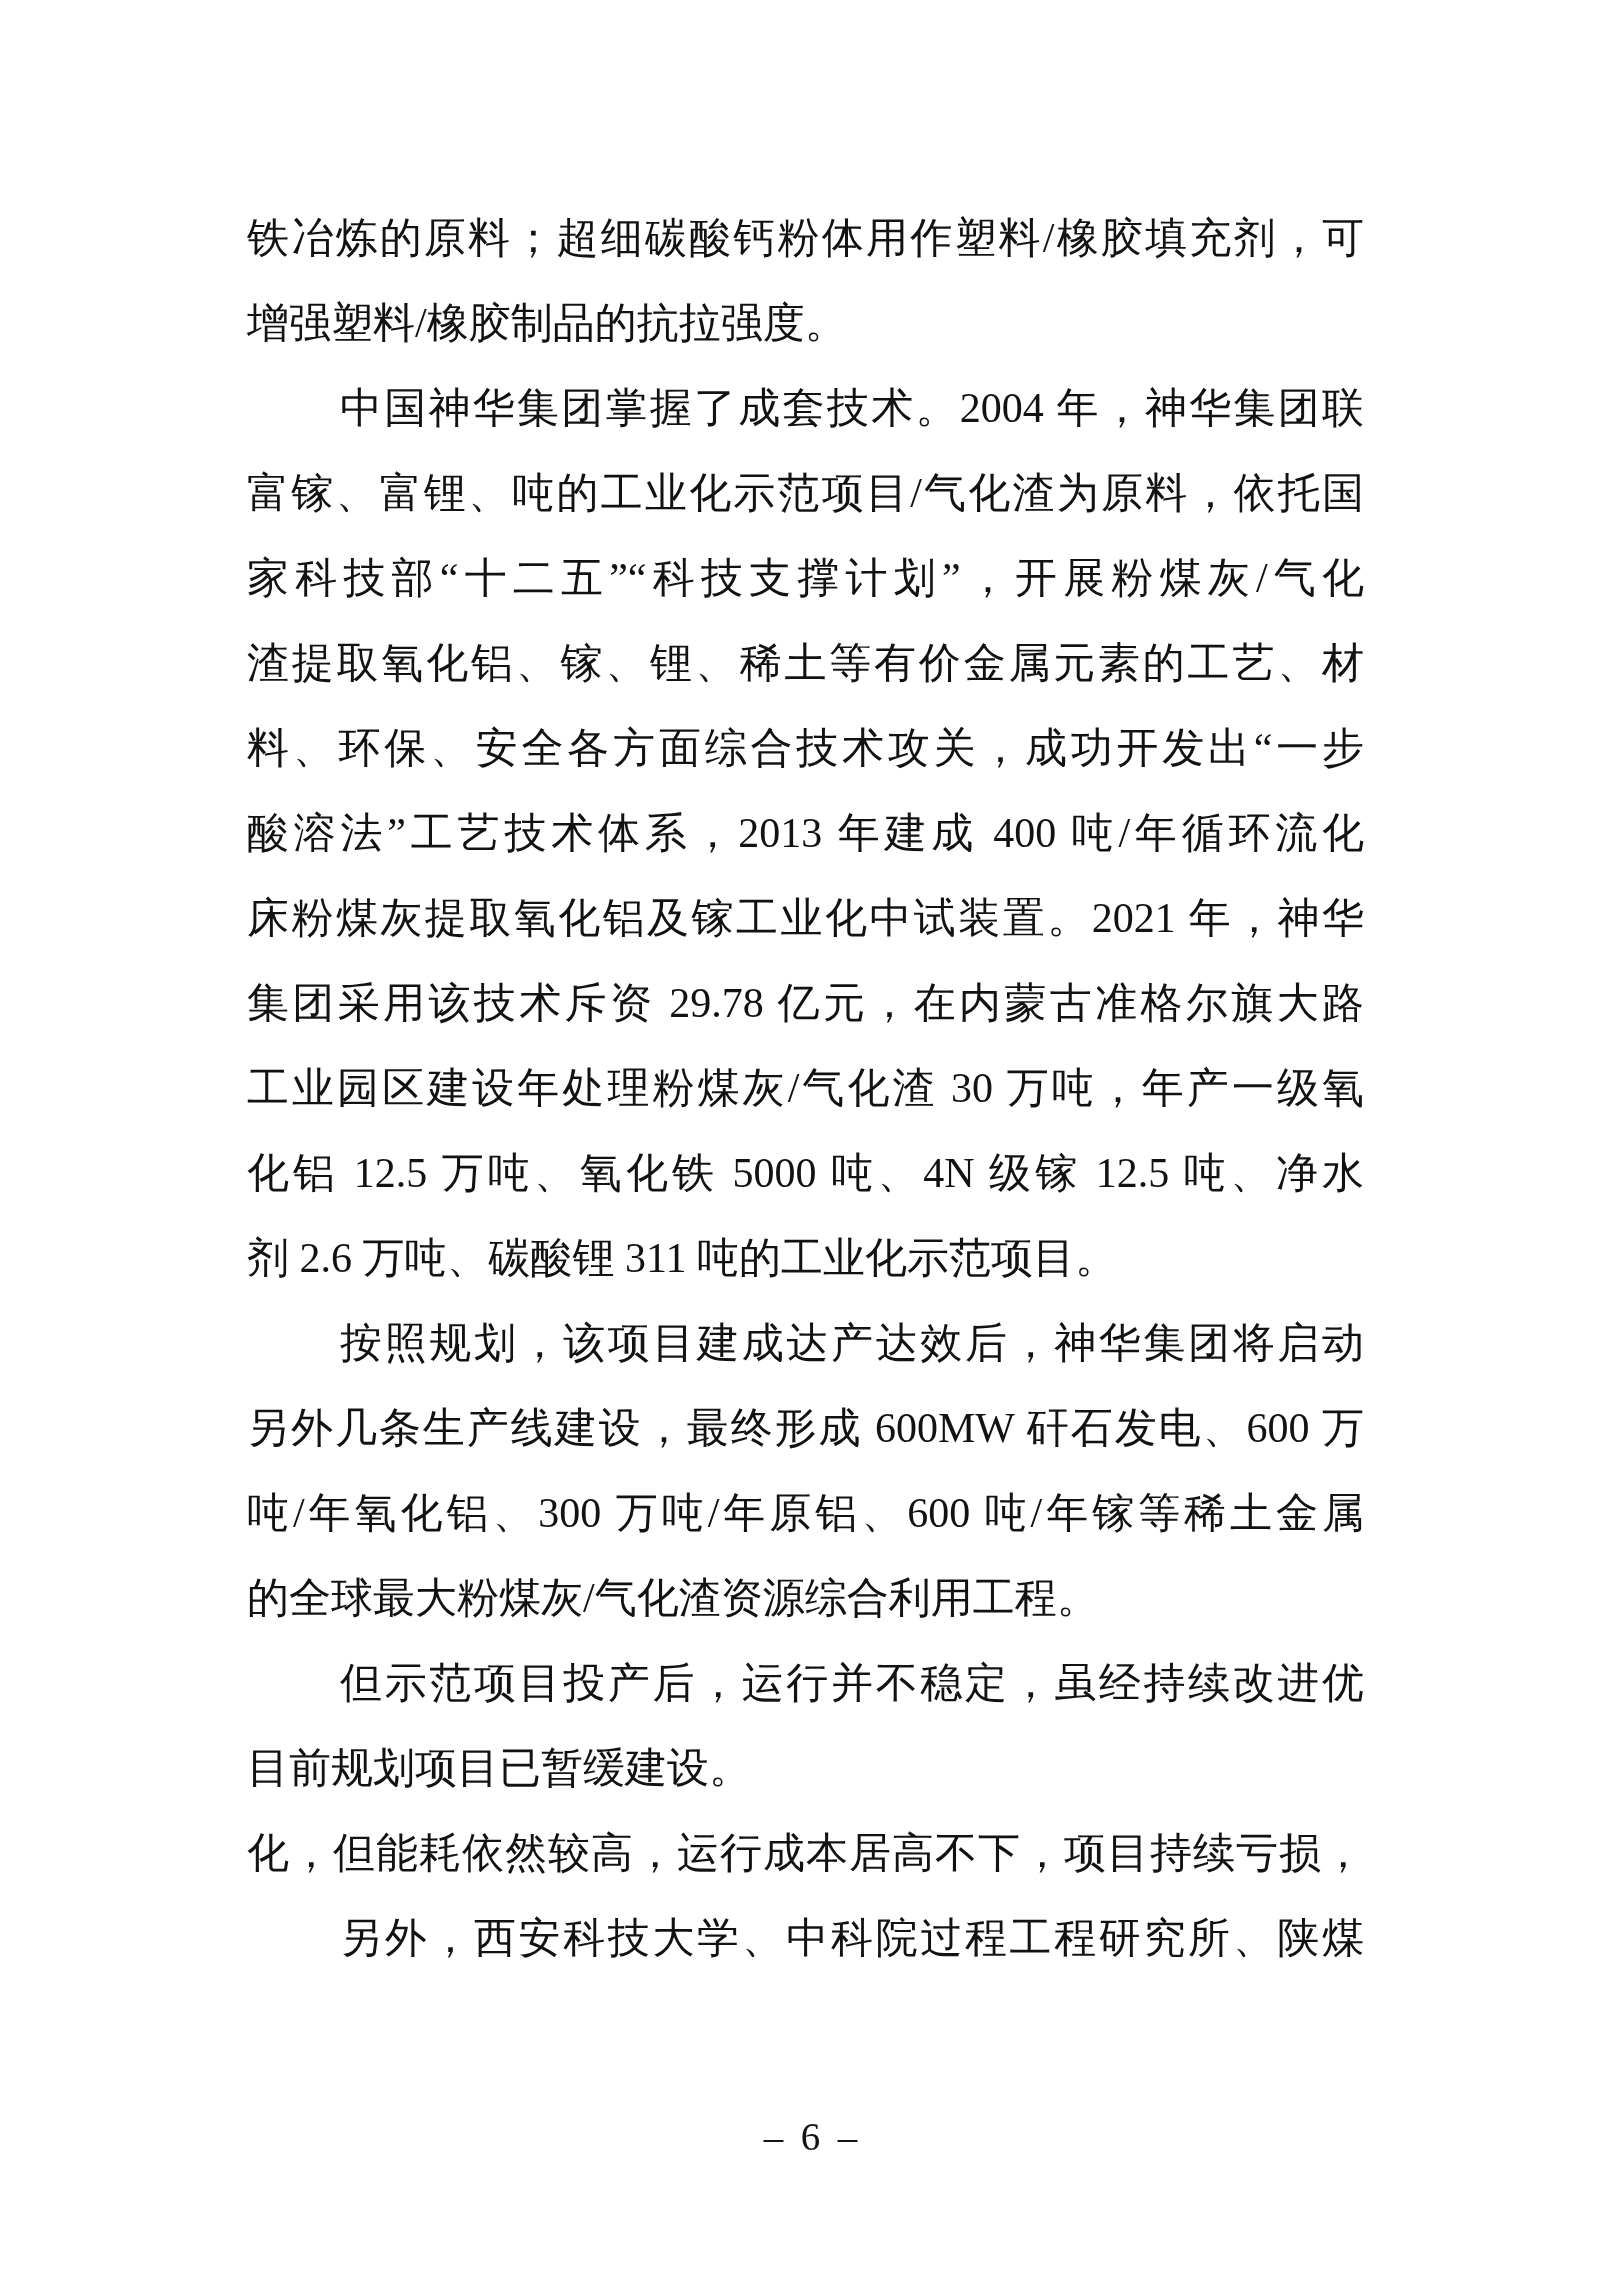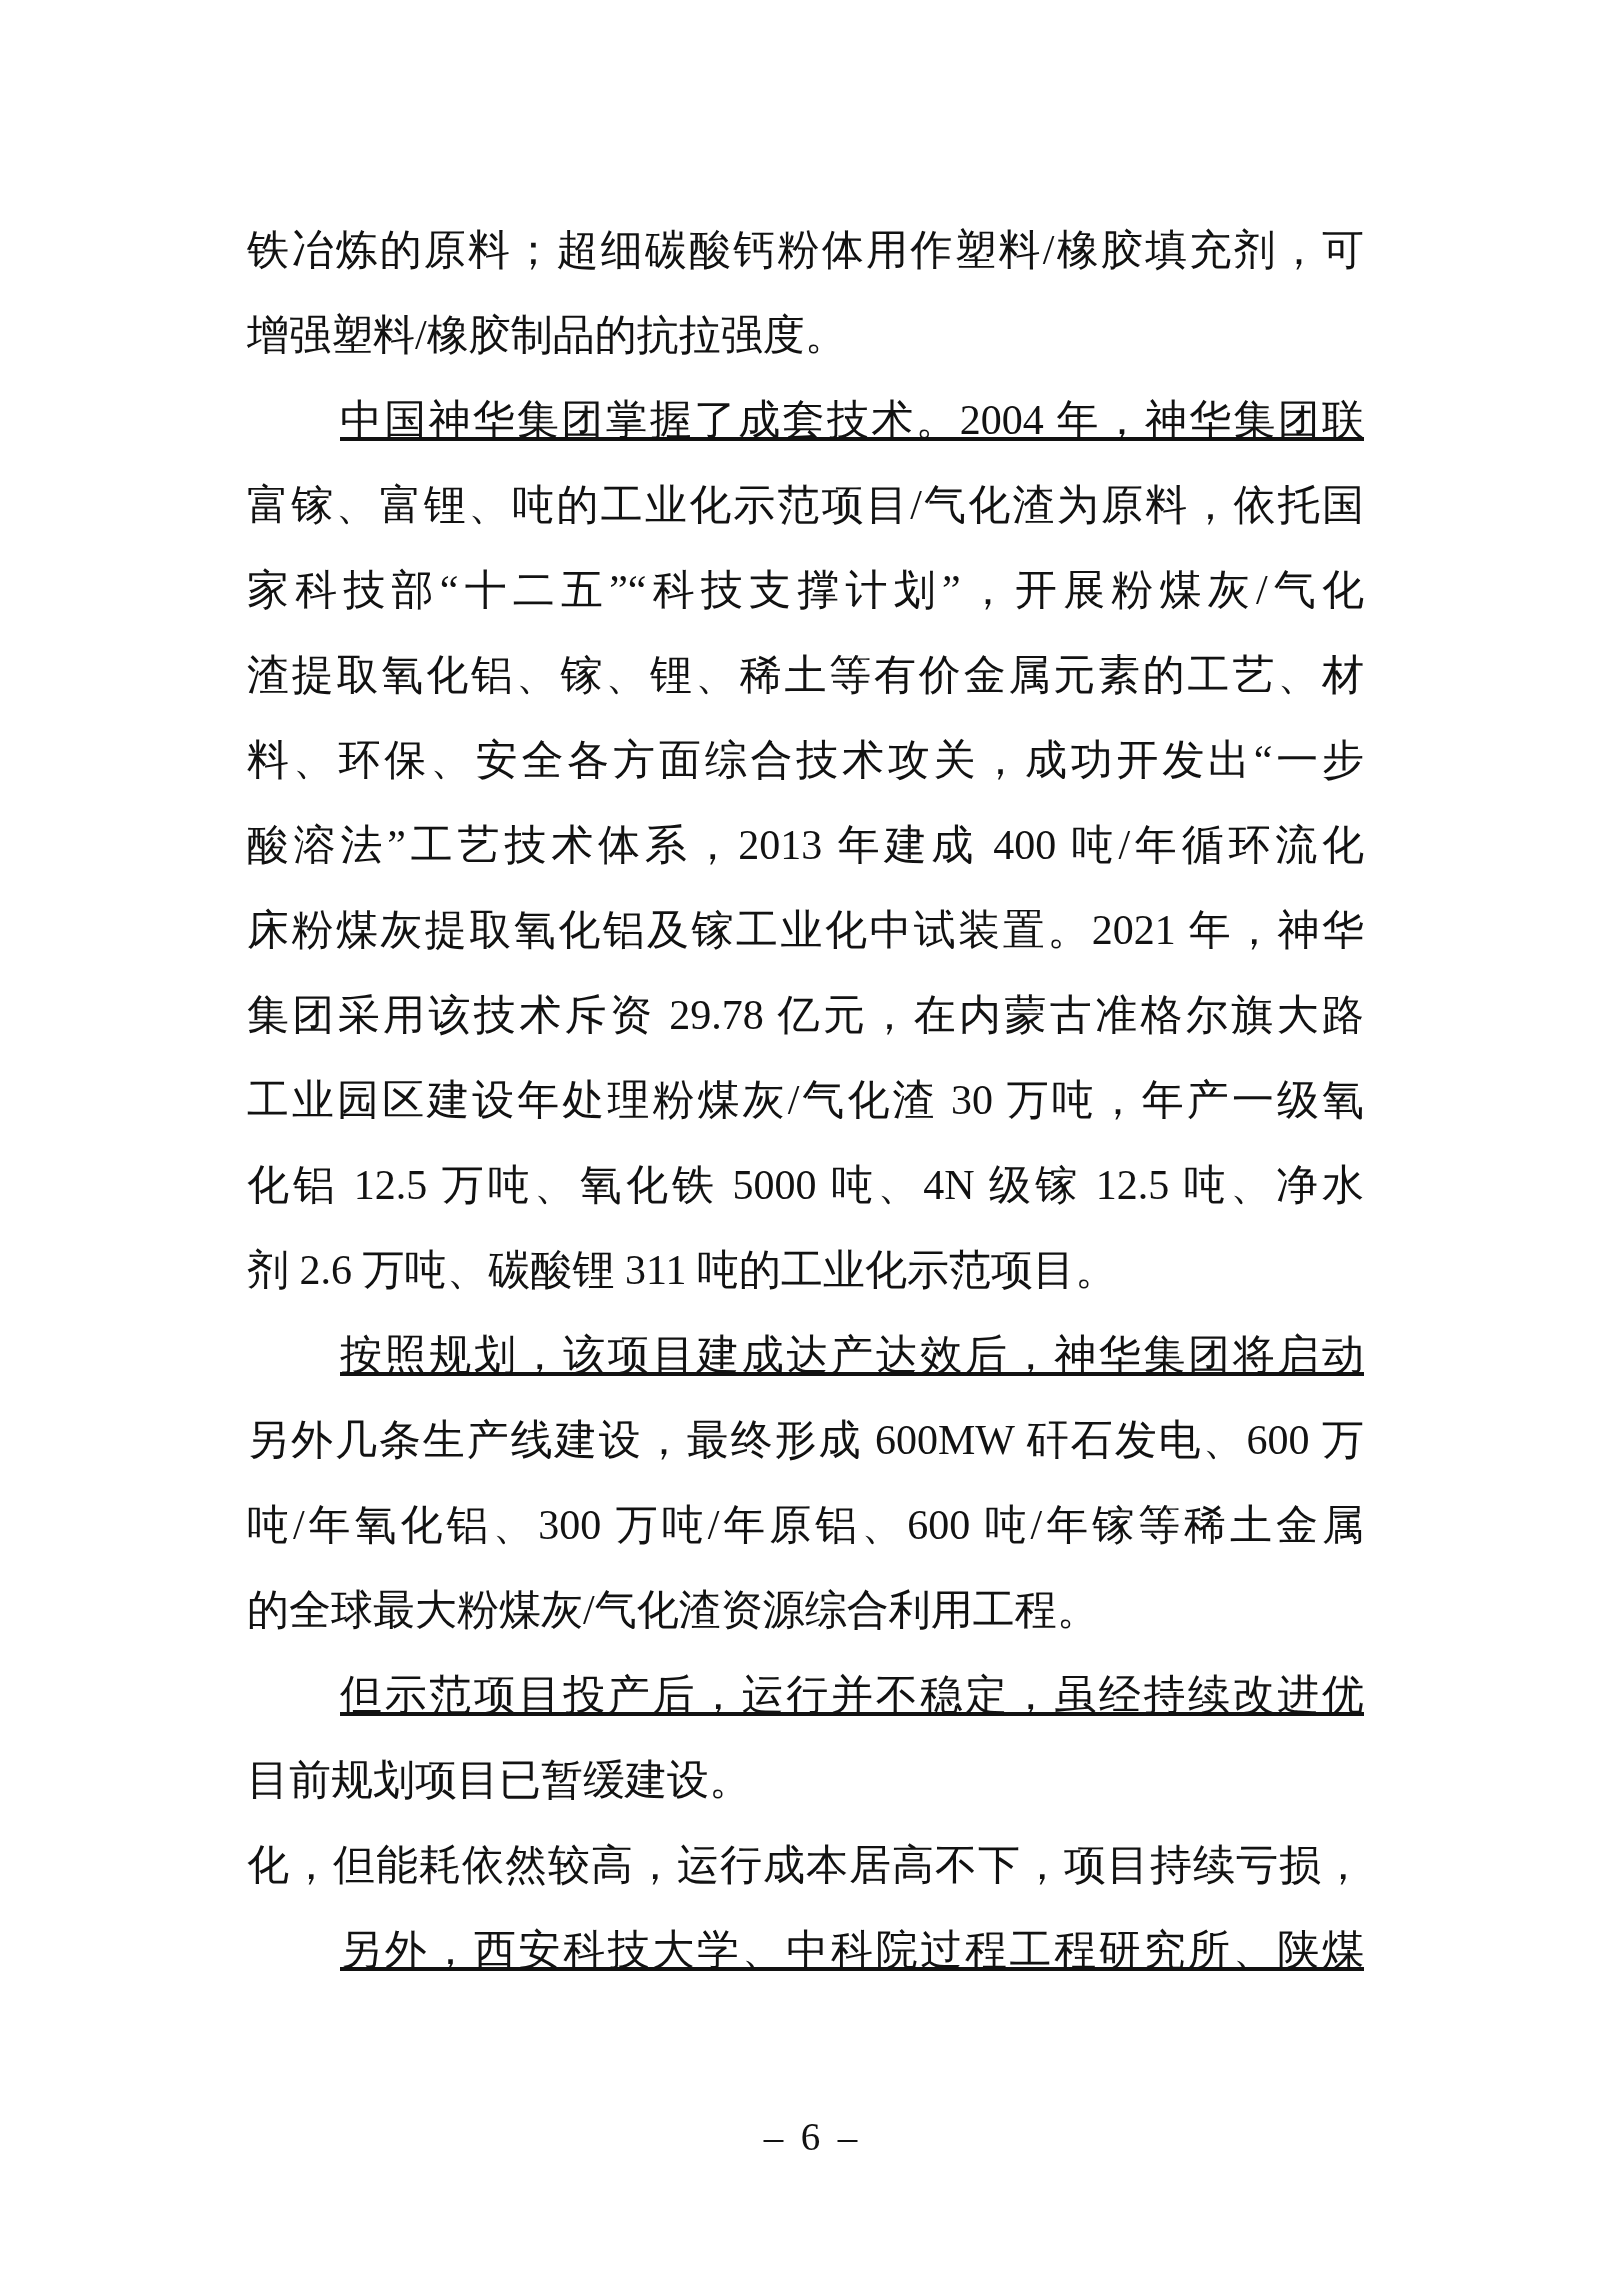--- a/index.html
+++ b/index.html
@@ -12,38 +12,37 @@
     width: 1621px;
     height: 2293px;
     background: #ffffff;
     overflow: hidden;
     font-family: "Liberation Serif", "DejaVu Serif", serif;
     color: #121212;
   }
   .content {
     position: absolute;
     left: 247px;
-    top: 208px;
+    top: 196px;
     width: 1117px;
   }
   .line {
     height: 85px;
     line-height: 85px;
     font-size: 42px;
     letter-spacing: 0;
     white-space: normal;
     overflow: visible;
     text-align: justify;
   }
   .line.fill {
     text-align-last: justify;
   }
   .line.indent {
     text-indent: 93px;
-    text-decoration: underline;
   }
   .footer {
     position: absolute;
     left: 0;
     right: 0;
     top: 2112px;
     height: 49px;
     line-height: 49px;
     text-align: center;
     font-size: 39px;

